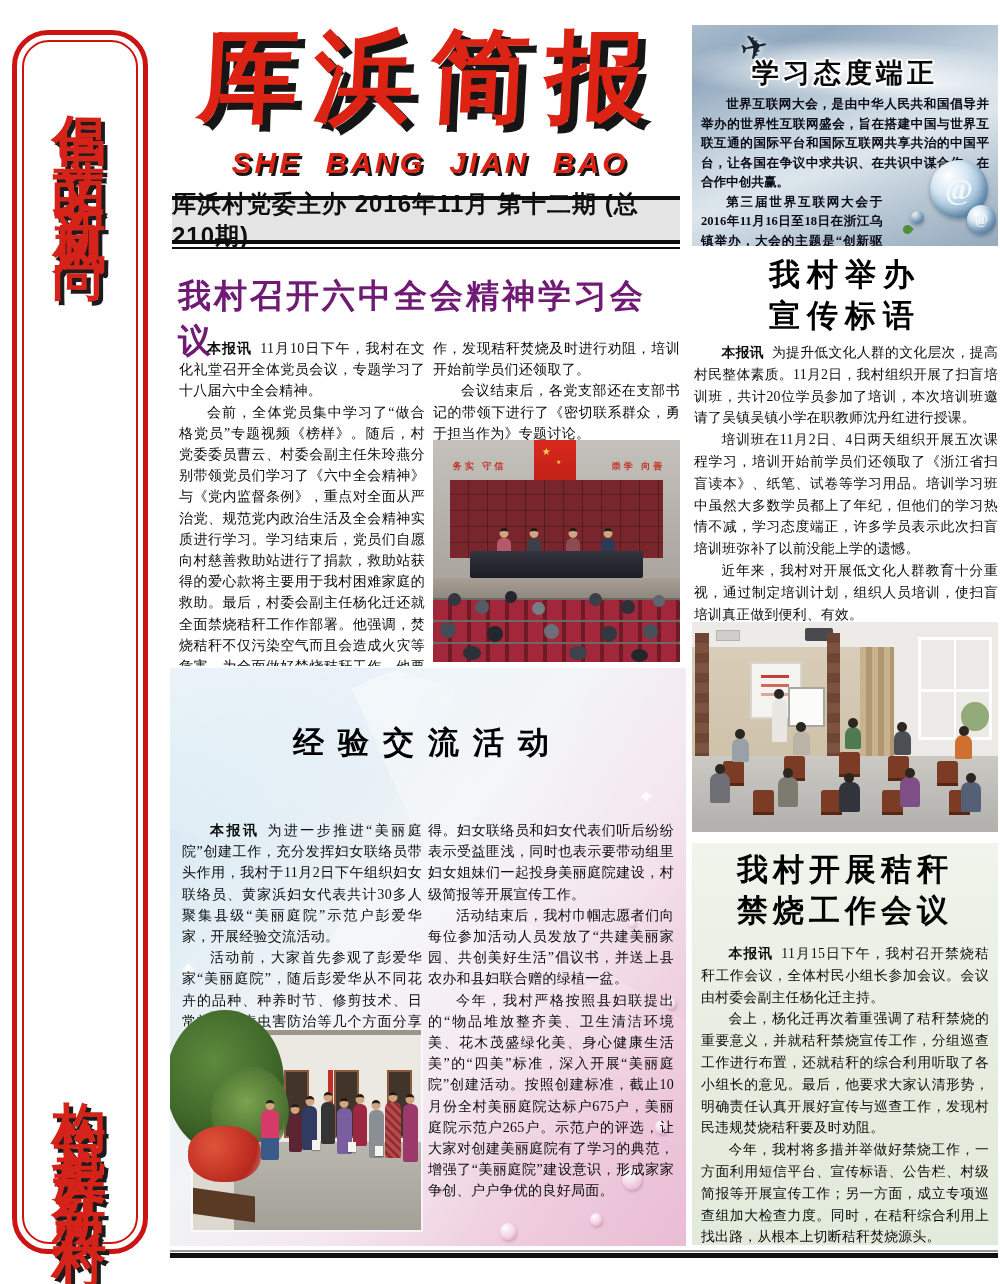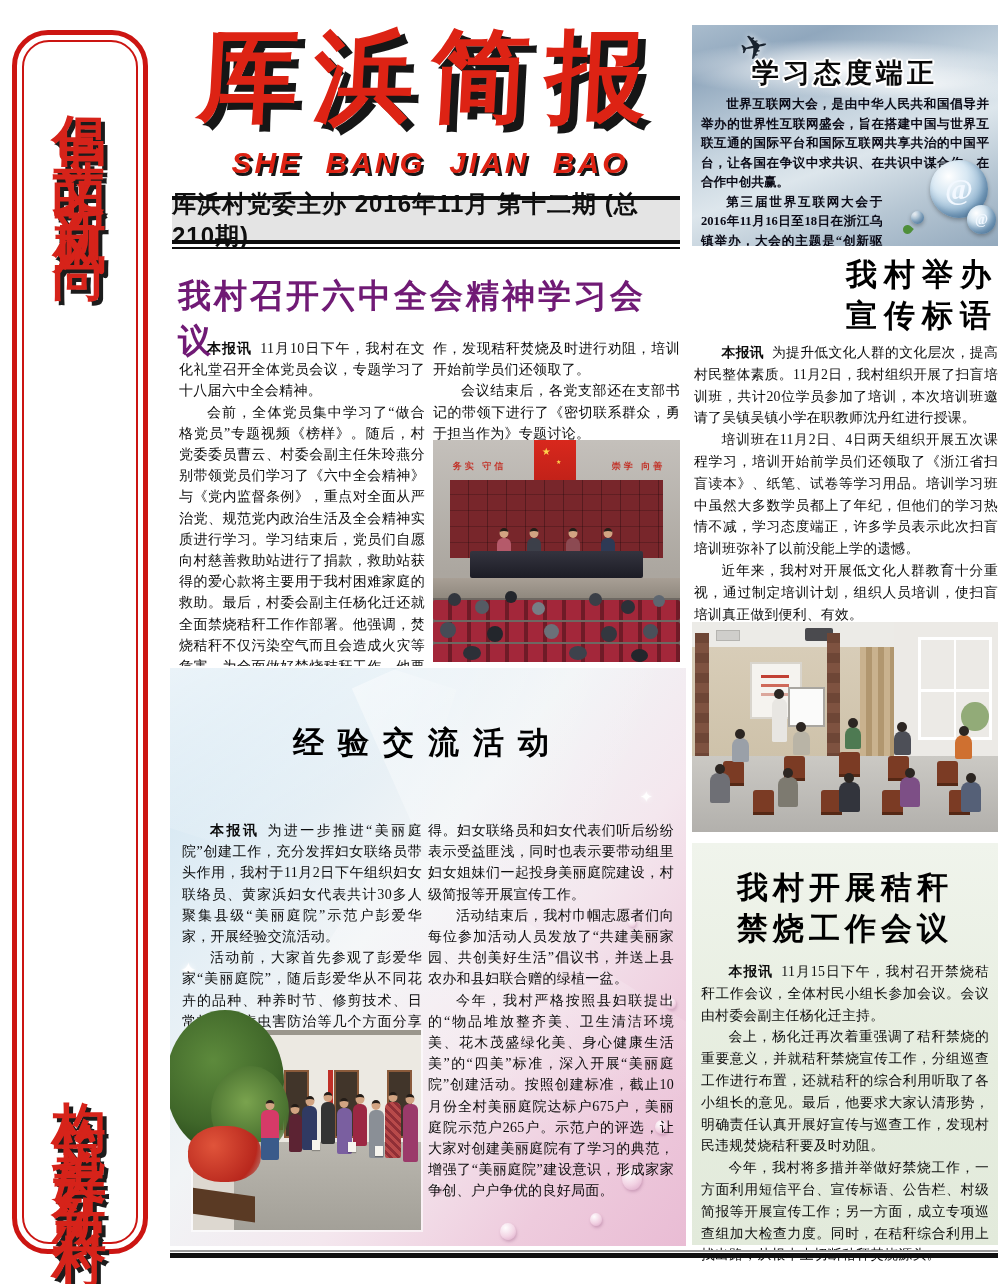--- a/index.html
+++ b/index.html
@@ -48,42 +48,42 @@
   .body-text p.noindent{text-indent:0;}
   .lede{font-weight:900;font-family:"Liberation Sans","DejaVu Sans",sans-serif;margin-right:8px;}
 
   
   .a1-title{position:absolute;left:178px;top:274px;width:502px;text-align:left;
         font-family:"Liberation Sans","DejaVu Sans",sans-serif;font-weight:900;font-size:33px;letter-spacing:3px;color:#701a75;}
   .a1-col1{position:absolute;left:179px;top:338px;width:246px;height:328px;overflow:hidden;}
   .a1-col2{position:absolute;left:433px;top:338px;width:247px;}
 
   
-  .a2-title{position:absolute;left:692px;top:254px;width:306px;text-align:right;
+  .a2-title{position:absolute;left:692px;top:254px;width:306px;text-align:center;
         font-family:"Liberation Sans","DejaVu Sans",sans-serif;font-weight:900;font-size:31px;line-height:41px;letter-spacing:7px;color:#000;}
   .a2-text{position:absolute;left:694px;top:342px;width:304px;}
   .a2-text p{font-size:13.8px;line-height:21.8px;}
 
   
   .a3-box{position:absolute;left:170px;top:668px;width:516px;height:578px;overflow:hidden;
         background:linear-gradient(128deg,#cfe4f1 0%,#e0edf5 20%,#f1f4f6 42%,#f4e7ee 62%,#eecbdd 82%,#e9bcd4 100%);}
   .tri{position:absolute;background:linear-gradient(135deg,rgba(255,255,255,.75),rgba(255,255,255,0) 70%);}
   .drop{position:absolute;border-radius:50%;
         background:radial-gradient(circle at 35% 28%,rgba(255,255,255,.95),rgba(246,220,234,.55) 55%,rgba(214,156,192,.8));
         box-shadow:1px 2px 3px rgba(150,90,130,.35);}
   .spark{position:absolute;color:#fff;text-shadow:0 0 7px #fff,0 0 2px #fff;}
   .a3-title{position:absolute;top:44px;left:0;right:0;text-align:center;color:#000;
         font-family:"Liberation Sans","DejaVu Sans",sans-serif;font-weight:900;}
   .a3-t1{font-size:31px;letter-spacing:2px;}
   .a3-t2{font-size:31px;letter-spacing:14px;margin-top:10px;}
   .a3-col1{position:absolute;left:12px;top:152px;width:240px;height:210px;overflow:hidden;}
   .a3-col2{position:absolute;left:258px;top:152px;width:246px;height:414px;overflow:hidden;}
 
   
-  .a4-box{position:absolute;left:692px;top:843px;width:306px;height:402px;box-sizing:border-box;padding:24px 9px 0;
+  .a4-box{position:absolute;left:692px;top:843px;width:306px;height:402px;box-sizing:border-box;padding:6px 9px 0;
         background:linear-gradient(180deg,#f0f4ec 0%,#e6eddf 55%,#e2eadb 100%);}
   .a4-title{text-align:center;font-family:"Liberation Sans","DejaVu Sans",sans-serif;font-weight:900;font-size:31px;line-height:41px;letter-spacing:5px;color:#000;}
   .a4-text{margin-top:12px;}
   .a4-text p{font-size:13.8px;line-height:21.8px;}
 
   
   .photo{position:absolute;overflow:hidden;}
   
   .photo1{left:433px;top:440px;width:247px;height:222px;background:linear-gradient(#c4c0bb,#aba69f 60%);}
   .p1-slog{position:absolute;top:9%;font-size:9px;font-weight:900;color:#c2342a;letter-spacing:3px;

